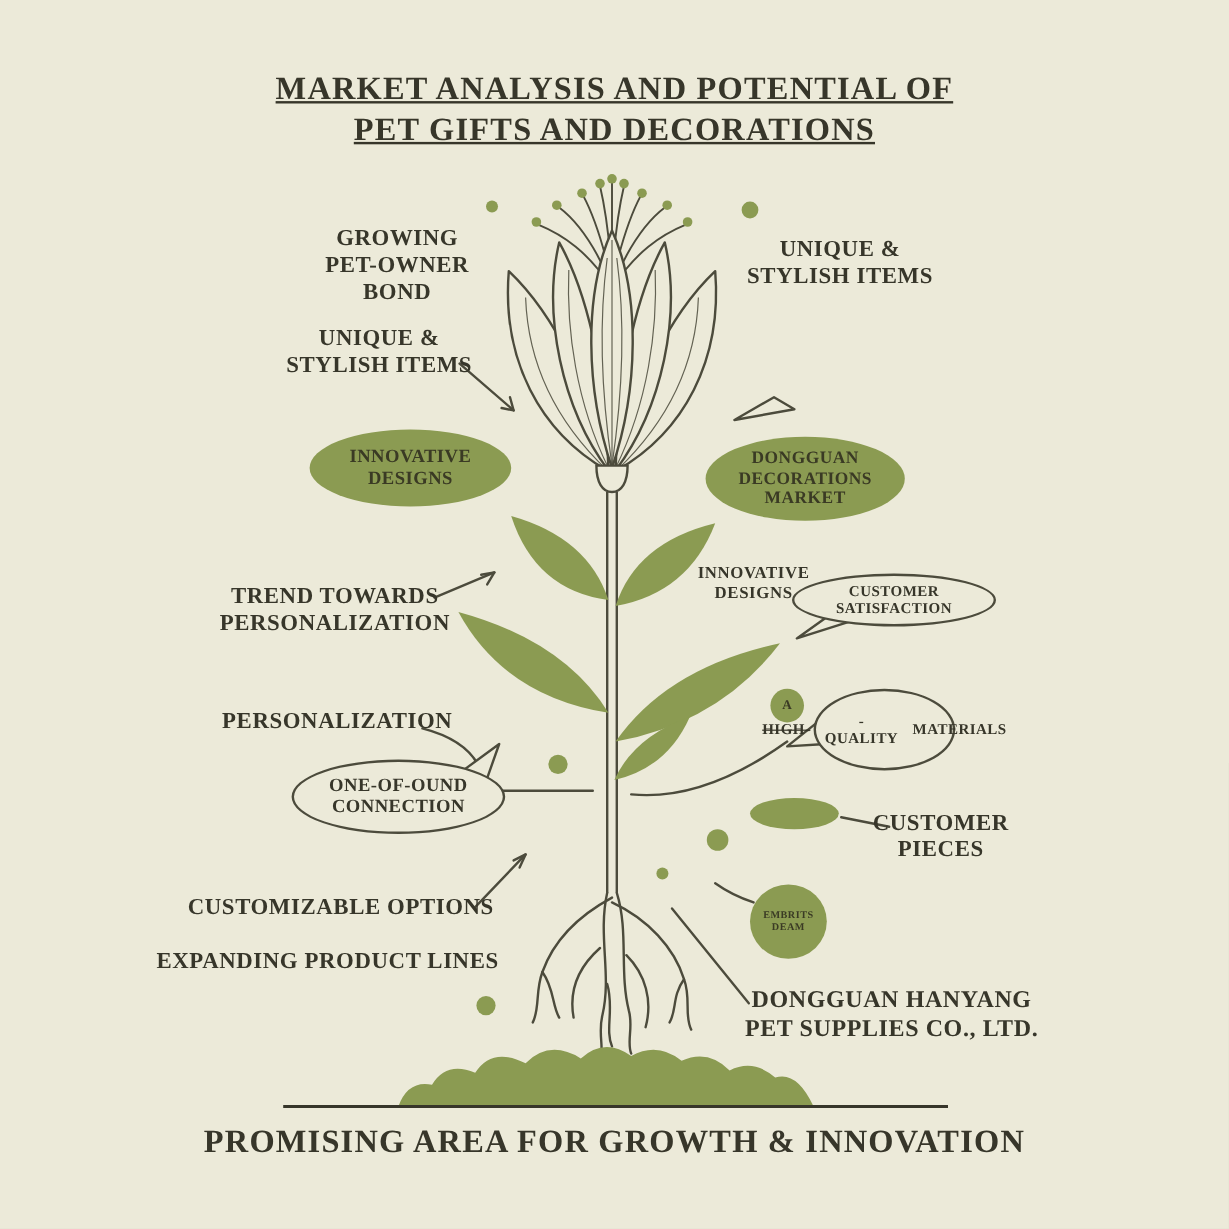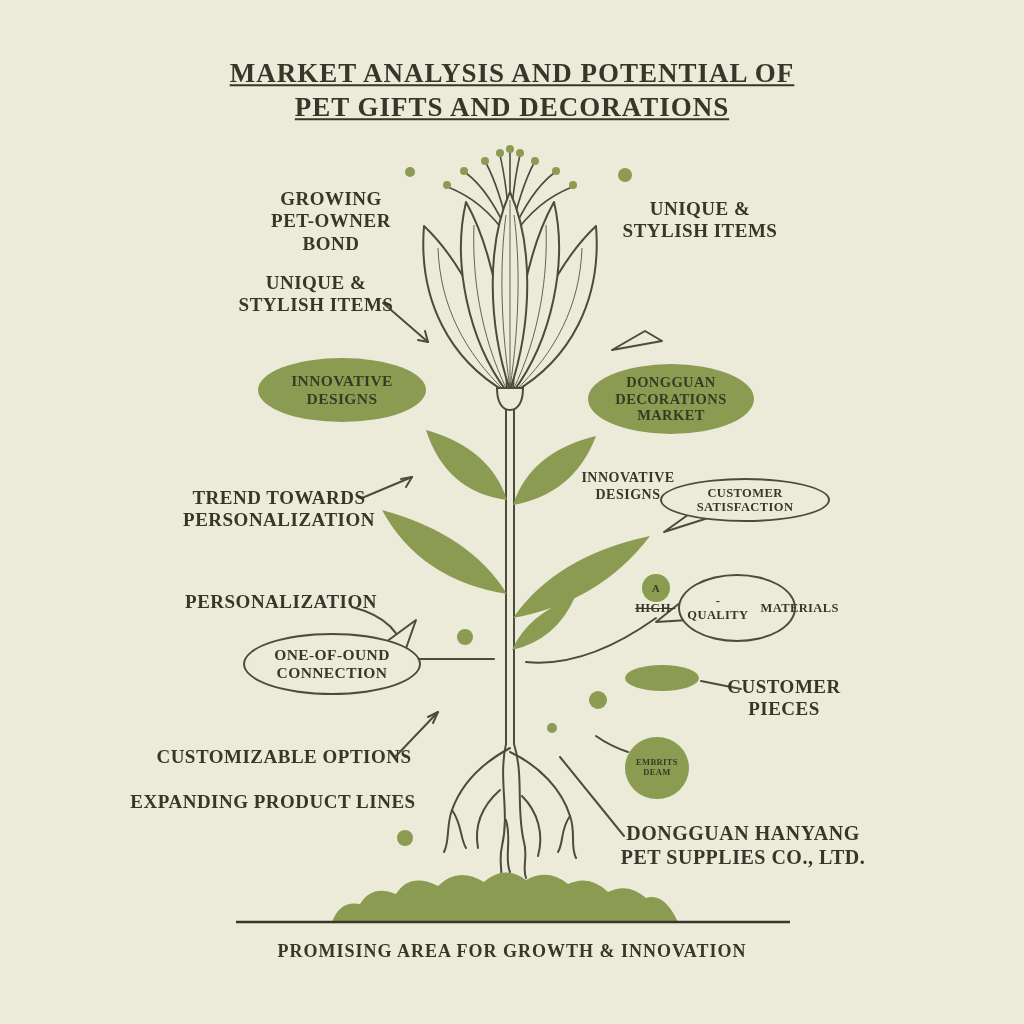--- a/index.html
+++ b/index.html
@@ -29,21 +29,21 @@
   }
   .bubble{
     position:absolute;display:flex;align-items:center;justify-content:center;
     border-radius:50%;background:var(--bg);border:2px solid var(--line);
     color:var(--ink);font-weight:bold;text-align:center;white-space:pre-line;
     line-height:1.15;letter-spacing:0.4px;z-index:2;box-sizing:border-box;
   }
   .bubble .block{display:block;}
   .strike{text-decoration:line-through;}
   .title{font-size:27px;letter-spacing:1px;line-height:1.25;}
-  .footer{font-size:18px;letter-spacing:1px;}
+  .footer{font-size:27px;letter-spacing:1px;}
 </style>
 </head>
 <body>
 
 <div id="canvas">
 
   <svg id="art" width="1024" height="1024" viewBox="0 0 1024 1024">
 
     <g stroke="#4c4b3c" stroke-width="1.6" fill="none">
       <path d="M510,240 C490,210 470,196 448,187"></path>

